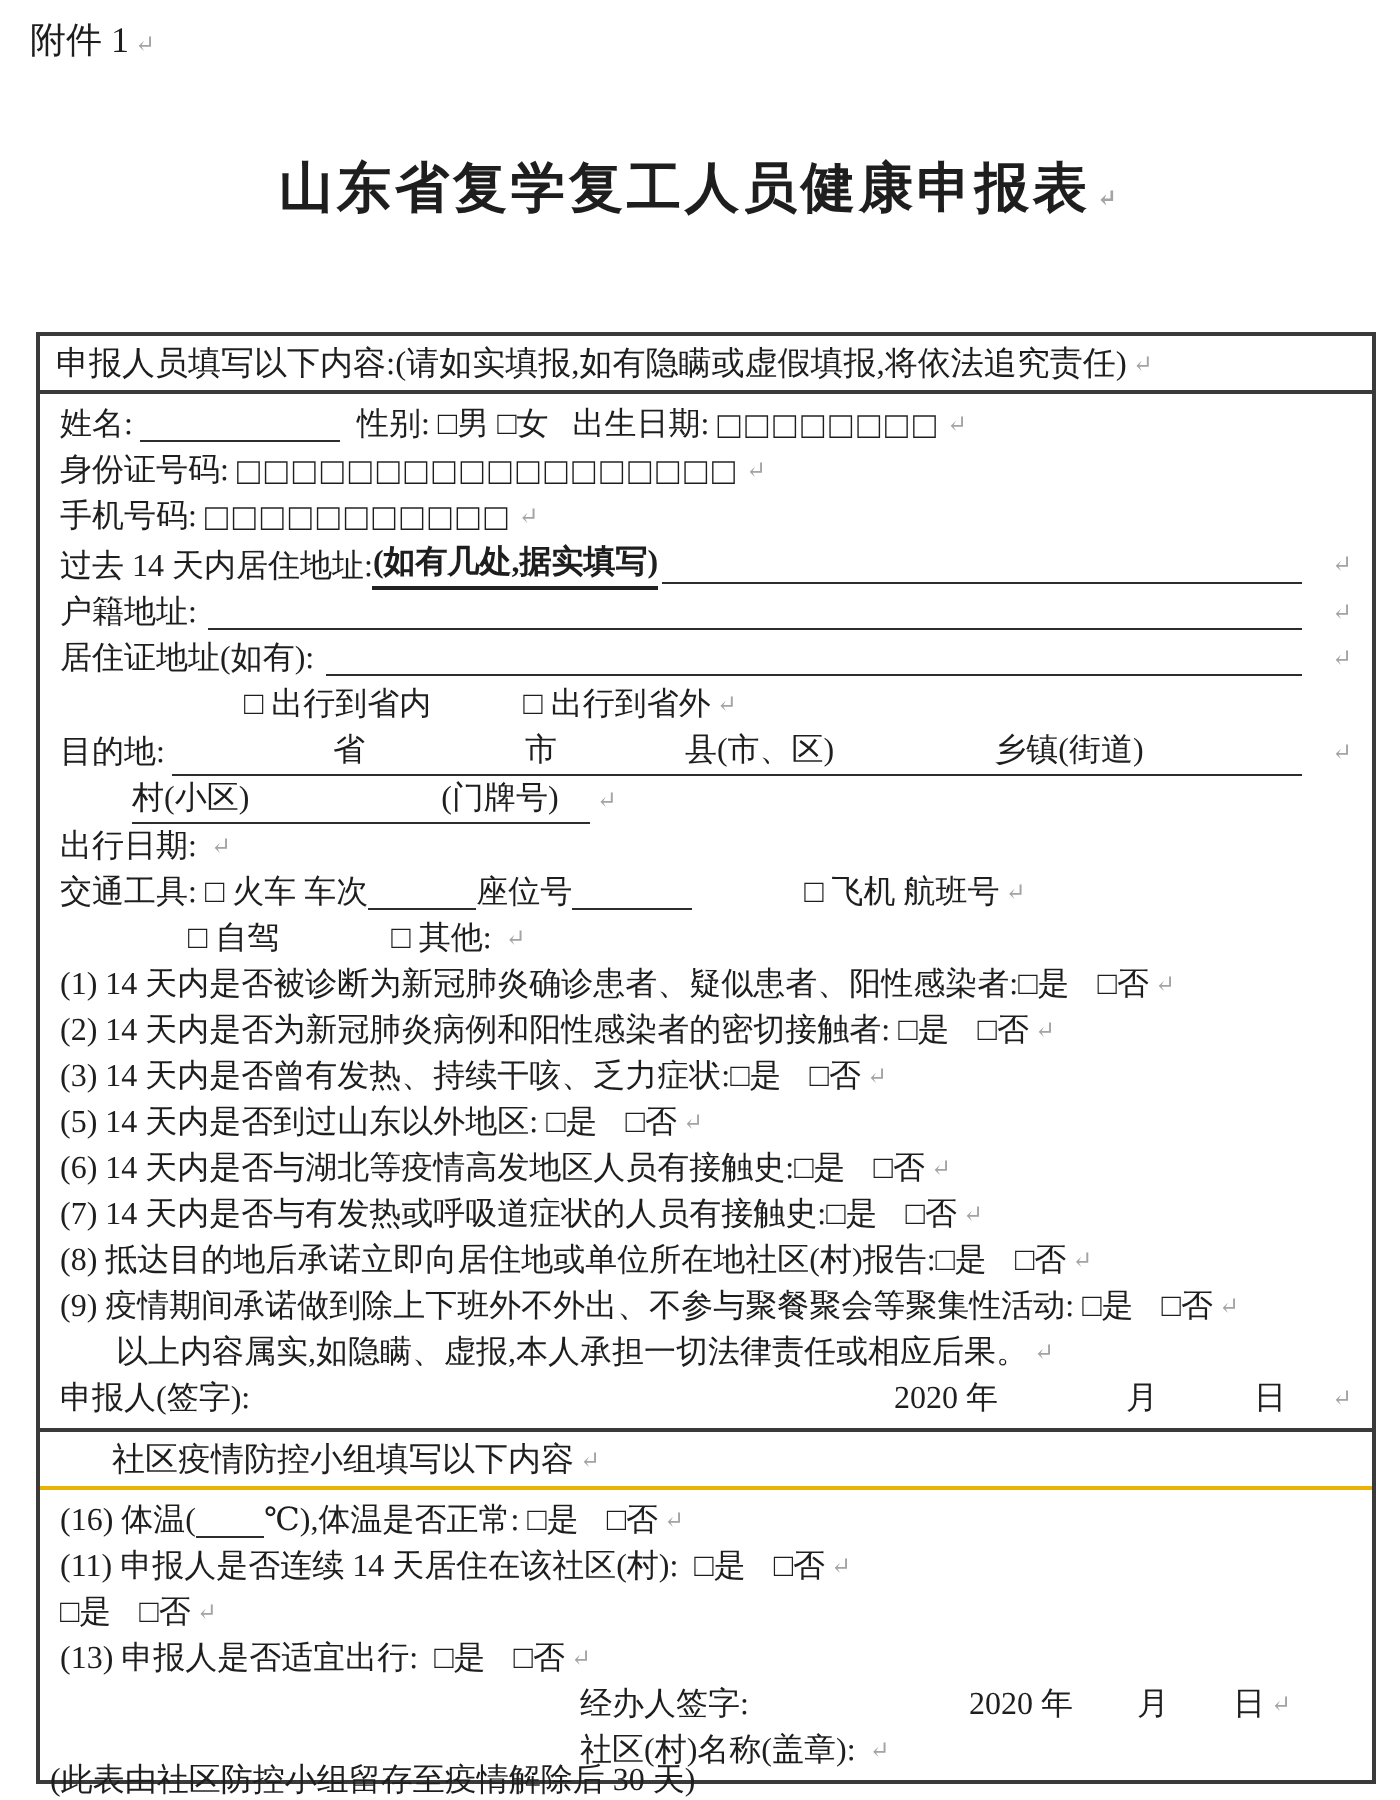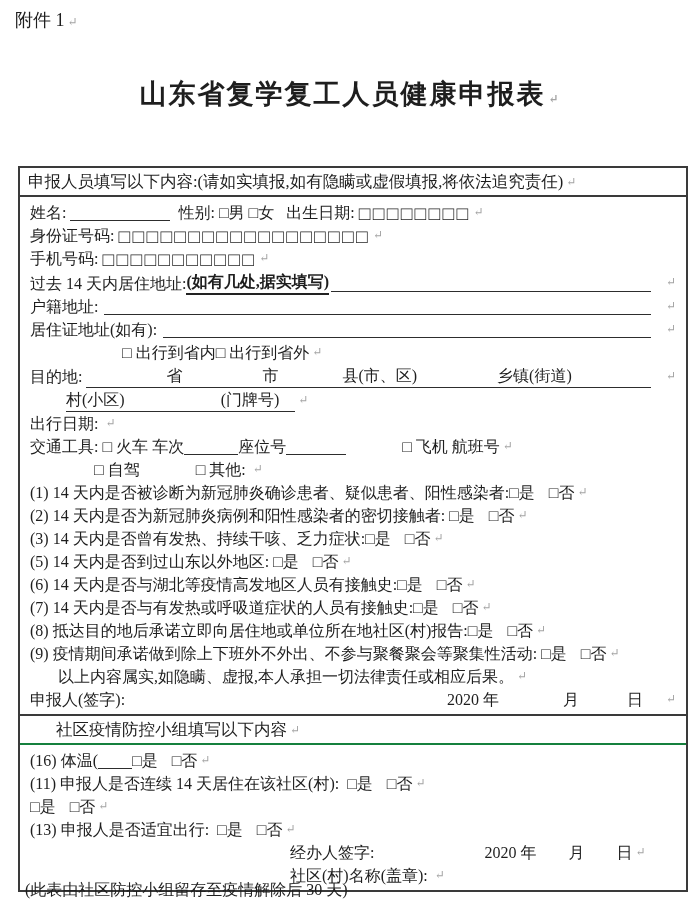--- a/index.html
+++ b/index.html
@@ -18,21 +18,21 @@
   .tbl {
     position:absolute; left:18px; top:166px; width:666px;
     border:2px solid #3a3a3a; background:#fff;
     font-size:16px;
   }
   .hdr {
     padding:3px 8px 2px; line-height:22px; font-size:16.5px;
     white-space:pre; display:flex; align-items:center;
   }
   .hdr1 { border-bottom:2px solid #3a3a3a; }
-  .hdr2 { border-top:2px solid #3a3a3a; border-bottom:2px solid #15803d;padding-left:36px; }
+  .hdr2 { border-top:2px solid #3a3a3a; border-bottom:2px solid #eab308;padding-left:36px; }
   .cell { padding:4px 10px 3px; }
   .line { display:flex; align-items:flex-end; line-height:23px; white-space:pre; }
   .lbl { white-space:pre; }
   .boxes { font-size:19px; letter-spacing:2.5px; line-height:21px; }
   .cb { white-space:pre; }
   .u { border-bottom:1px solid #2d2d2d; white-space:pre; }
   .u-bold { font-weight:bold; border-bottom:2px solid #222; white-space:pre; }
   .fill { flex:1 1 auto; border-bottom:1px solid #2d2d2d; height:15px; margin:0 12px 3px 2px; }
   .fill-text { flex:1 1 auto; border-bottom:1px solid #2d2d2d; white-space:pre; margin-right:12px; overflow:hidden; }
   .blank { display:inline-block; border-bottom:1px solid #2d2d2d; height:15px; margin-bottom:3px; }
@@ -88,21 +88,21 @@
       <span class="fill"></span>
     <span class="pm">↵</span></div>
 
     <div class="line pm-auto">
       <span class="lbl">居住证地址(如有): </span>
       <span class="fill"></span>
     <span class="pm">↵</span></div>
 
     <div class="line pm-auto">
       <span class="cb ind-scope">□ 出行到省内</span>
-      <span class="cb" style="">□ 出行到省外</span>
+      <span class="cb" style="margin-left:46px">□ 出行到省外</span>
     <span class="pm">↵</span></div>
 
     <div class="line pm-auto">
       <span class="lbl">目的地: </span>
       <span class="fill-text">　　　　　省　　　　　市　　　　县(市、区)　　　　　乡镇(街道)</span>
     <span class="pm">↵</span></div>
 
     <div class="line pm-auto">
       <span class="u ind-dest2">村(小区)　　　　　　(门牌号)　</span>
     <span class="pm">↵</span></div>
@@ -150,20 +150,21 @@
 
   </div>
 
   <div class="hdr hdr2 pm-auto"><span>社区疫情防控小组填写以下内容</span><span class="pm">↵</span></div>
 
   <div class="cell">
 
     <div class="line pm-auto">
       <span class="lbl">(16) 体温(</span>
       <span class="blank" style="width:34px"></span>
+      <span class="lbl">℃),体温是否正常: </span>
       <span class="cb">□是</span>
       <span class="cb" style="margin-left:14px">□否</span>
     <span class="pm">↵</span></div>
 
     <div id="q-list-2">
         <div class="line pm-auto"><span class="lbl">(11) 申报人是否连续 14 天居住在该社区(村):  </span><span class="cb">□是</span><span class="cb" style="margin-left: 14px;">□否</span><span class="pm">↵</span></div>
         <div class="line pm-auto"><span class="cb">□是</span><span class="cb" style="margin-left: 14px;">□否</span><span class="pm">↵</span></div>
         <div class="line pm-auto"><span class="lbl">(13) 申报人是否适宜出行:  </span><span class="cb">□是</span><span class="cb" style="margin-left: 14px;">□否</span><span class="pm">↵</span></div>
       </div>
 

